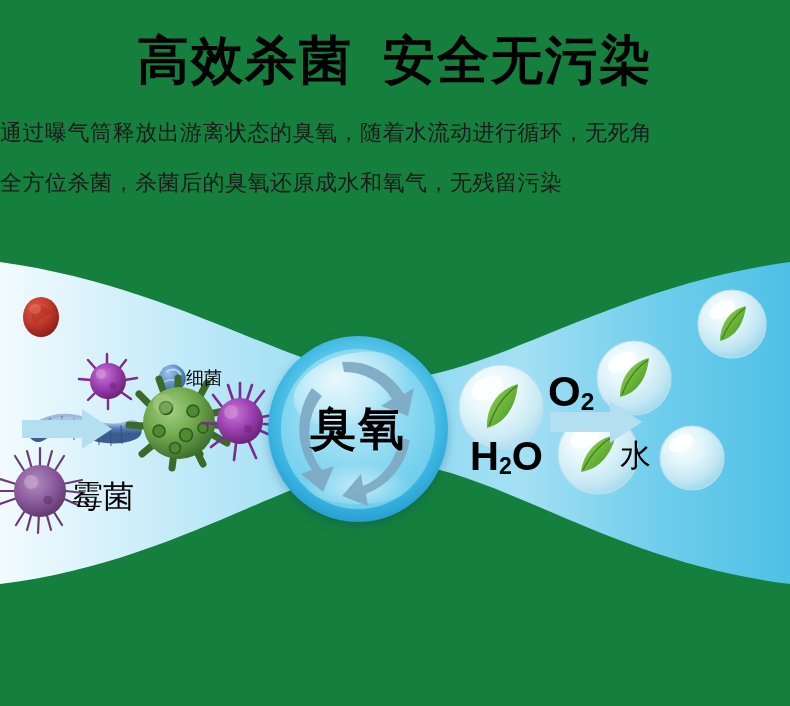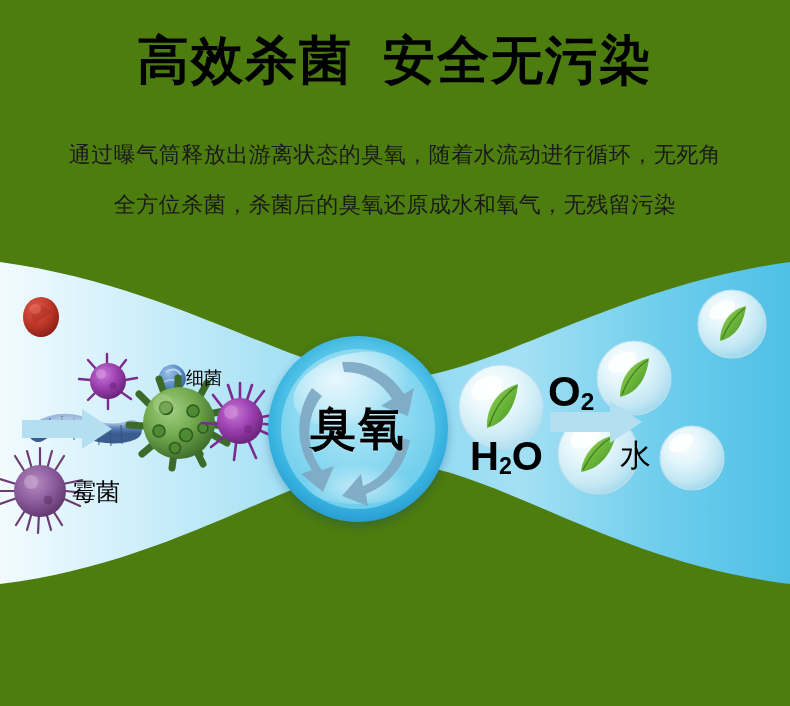--- a/index.html
+++ b/index.html
@@ -7,21 +7,21 @@
     padding: 0;
     background: #ffffff;
   }
   body {
     font-family: "Liberation Sans", "DejaVu Sans", sans-serif;
   }
   .page {
     position: relative;
     width: 790px;
     height: 706px;
-    background: #4d7c0f;
+    background: #15803d;
     overflow: hidden;
   }
 
   
   .headline {
     position: absolute;
     top: 30px;
     left: 0;
     width: 790px;
     text-align: center;
@@ -30,27 +30,26 @@
     font-size: 52px;
     line-height: 62px;
     letter-spacing: 2px;
     color: #000000;
     white-space: pre;
   }
   .subline {
     position: absolute;
     left: 0;
     width: 790px;
-    text-align: center;
+    text-align: left;
     font-family: "Liberation Serif", "DejaVu Serif", serif;
     font-size: 22px;
     line-height: 30px;
     color: #1a1a1a;
     letter-spacing: 0.5px;
-    margin-top: 22px;
   }
   .subline.l1 { top: 118px; }
   .subline.l2 { top: 168px; }
 
   
   .stage {
     position: absolute;
     left: 0;
     top: 232px;
     width: 790px;
@@ -128,21 +127,21 @@
   }
 
   
   .il-label {
     position: absolute;
     font-family: "Liberation Serif", "DejaVu Serif", serif;
     color: #000000;
     white-space: nowrap;
   }
   .lbl-bacteria { left: 186px; top: 134px; font-size: 18px; }
-  .lbl-mold     { left: 72px;  top: 244px; font-size: 24px; }
+  .lbl-mold     { left: 72px;  top: 244px; font-size: 31px; }
   .lbl-oxygen   { left: 672px; top: 140px; font-size: 31px; }
   .lbl-water    { left: 620px; top: 203px; font-size: 31px; }
   .lbl-o2 {
     left: 548px; top: 128px;
     font-size: 42px; font-weight: bold;
     font-family: "Liberation Sans", "DejaVu Sans", sans-serif;
     margin-top: 8px;
   }
   .lbl-h2o {
     left: 470px; top: 202px;

